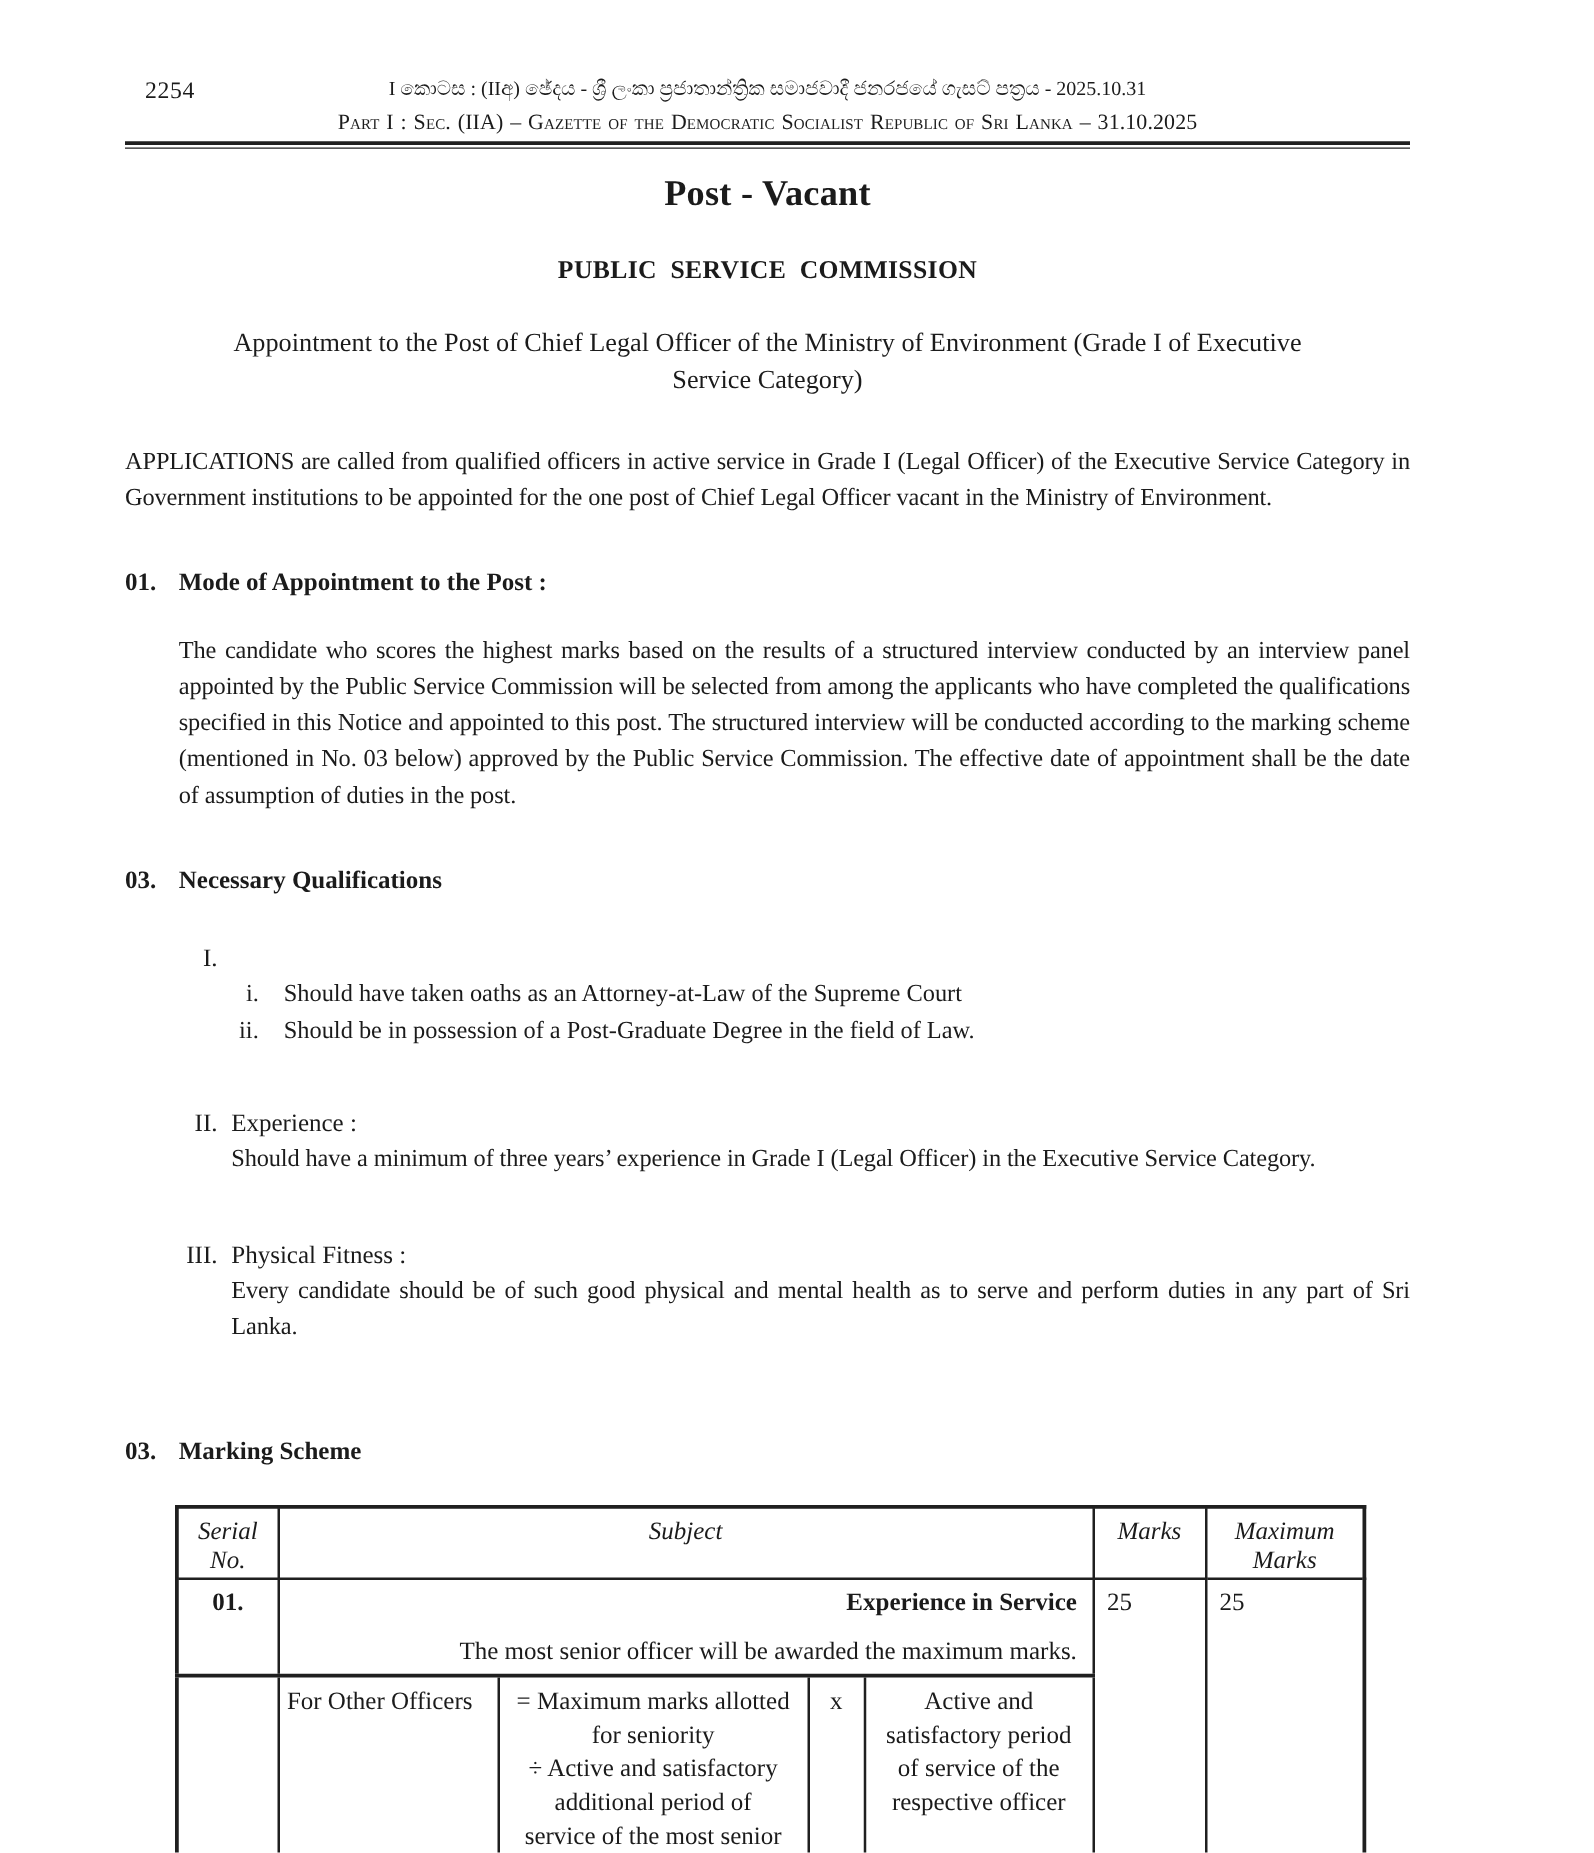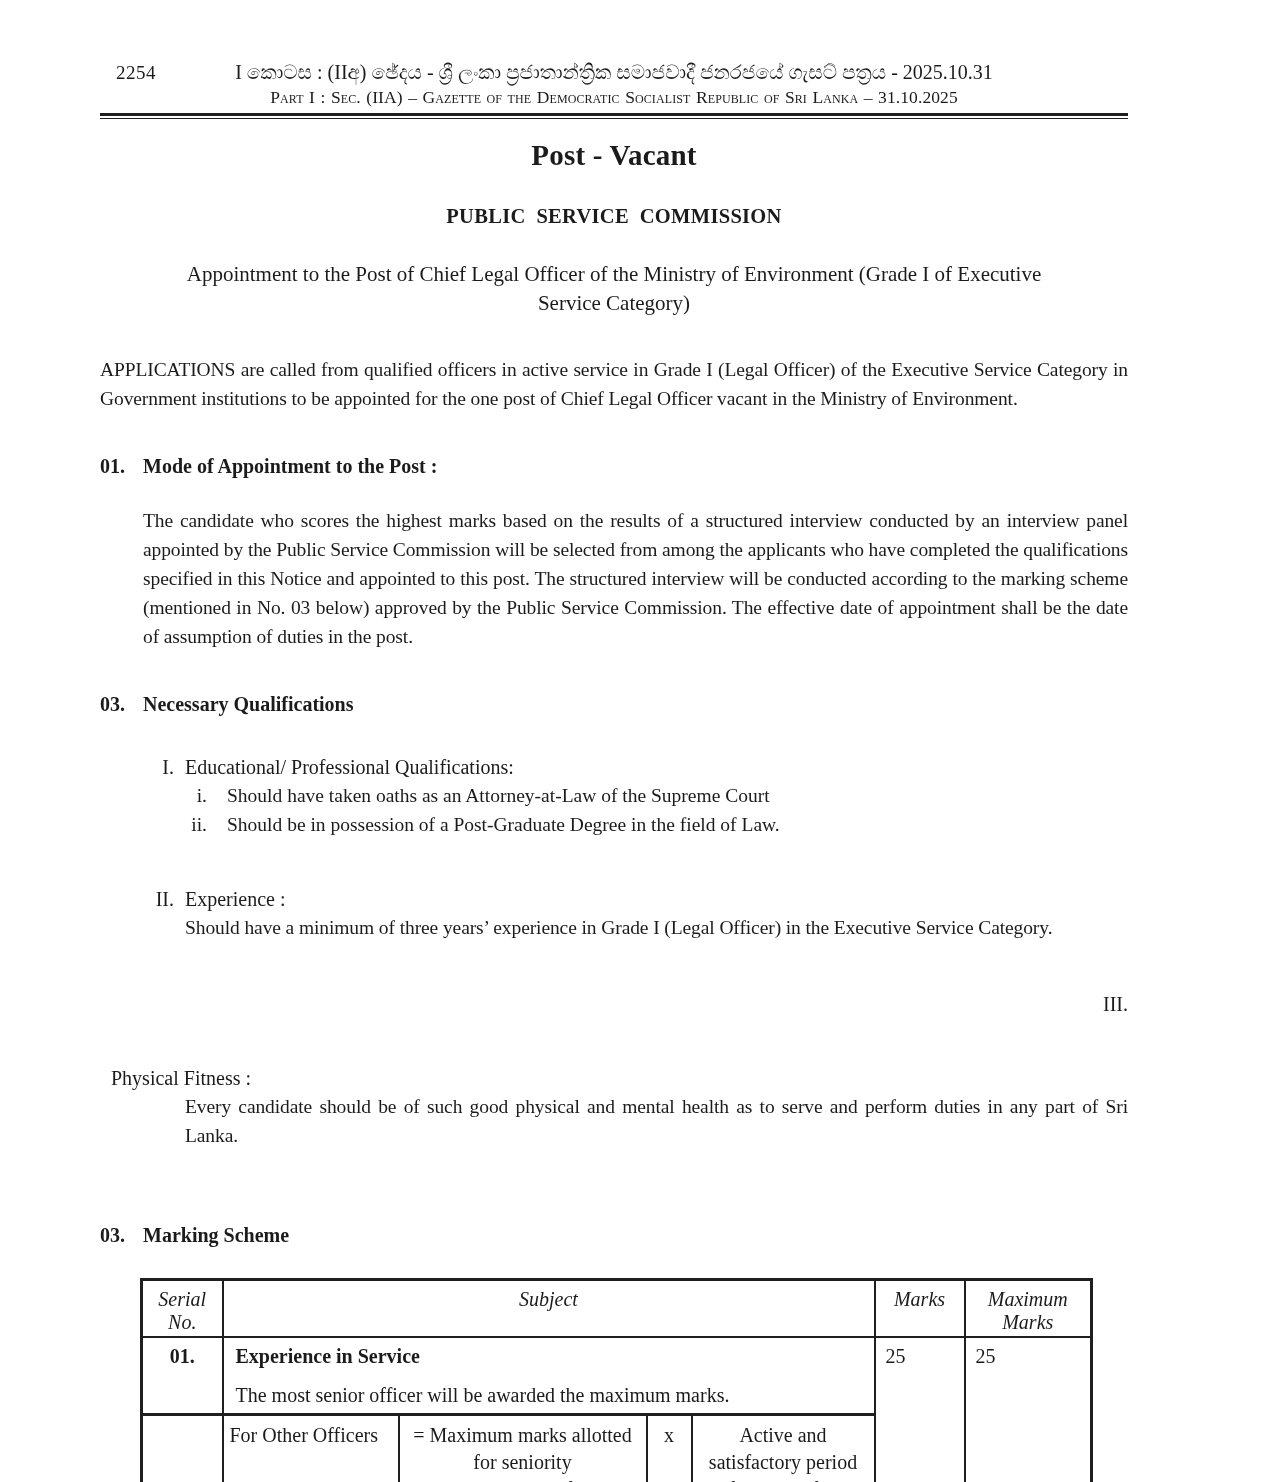--- a/index.html
+++ b/index.html
@@ -9,21 +9,21 @@
     font-family: "Liberation Serif", serif;
     color: #1b1b1b;
     position: relative;
     overflow: hidden;
   }
   .page { position: relative; width: 1275px; height: 1482px; background: #fff; }
   .content { position: absolute; left: 100px; top: 0; width: 1028px; }
 
   
   .pageno { position: absolute; left: 16px; top: 62px; font-size: 19px; letter-spacing: 0.5px; }
-  .hd-sinhala { text-align: center; margin-top: 60px; font-size: 20px; line-height: 24px; }
+  .hd-sinhala { text-align: center; margin-top: 60px; font-size: 16px; line-height: 24px; }
   .hd-english {
     text-align: center; font-size: 17.5px; margin-top: 3px;
     font-variant: small-caps; letter-spacing: 0.1px; word-spacing: 1px;
   }
   .hd-rule { margin-top: 5px; height: 6px; border-top: 3px solid #1f1f1f; border-bottom: 1px solid #1f1f1f; }
 
   
   .t-main { text-align: center; margin-top: 20px; font-size: 29px; font-weight: bold; letter-spacing: 0.2px; }
   .t-comm { text-align: center; margin-top: 33px; font-size: 20.5px; font-weight: bold; white-space: pre; letter-spacing: 0.3px; }
   .t-appt { text-align: center; margin-top: 32px; font-size: 21px; font-weight: normal; line-height: 29px; white-space: pre-line; }
@@ -37,40 +37,40 @@
   .mt-s02 { margin-top: 40px; }
   .mt-s03 { margin-top: 72px; }
 
   .s01-body { margin-left: 43px; margin-top: 27px; font-size: 19.5px; line-height: 29px; text-align: justify; letter-spacing: -0.1px; }
 
   .romitem { display: flex; font-size: 20px; line-height: 28px; }
   .romitem .rnum { flex: 0 0 74px; text-align: right; }
   .romitem .rtext { margin-left: 11px; }
   .mt-rI { margin-top: 36px; }
   .mt-rII { margin-top: 46px; }
-  .mt-rIII { margin-top: 48px; flex-direction: column; }
+  .mt-rIII { margin-top: 48px; }
 
   .subitem { display: flex; font-size: 19.5px; line-height: 29px; }
   .subitem .snum { flex: 0 0 107px; text-align: right; }
   .subitem .stext { margin-left: 20px; }
 
   .rombody { margin-left: 85px; font-size: 19.5px; line-height: 29px; text-align: justify; letter-spacing: -0.1px; }
 
   
   table.marking {
     border-collapse: collapse; table-layout: fixed;
     margin: 30px 0 0 40px; width: 950px;
     border: 3px solid #1f1f1f;
   }
   table.marking td { border: 2px solid #1f1f1f; vertical-align: top; font-size: 20px; }
   .thead td { font-style: italic; text-align: center; height: 57px; padding-top: 7px; line-height: 23px; }
   .pre { white-space: pre-line; }
   .r1 td { height: 72px; }
   .cell-serial { text-align: center; font-weight: bold; padding-top: 7px; }
-  .cell-subject { padding: 7px 12px 6px 12px; }
+  .cell-subject { padding: 7px 12px 6px 12px; text-align: right; }
   .subj-title { font-weight: bold; }
   .subj-note { margin-top: 16px; font-weight: normal; }
   .cell-val { padding: 7px 6px 0 10px; }
   .r1 .thick { border-bottom: 3px solid #1f1f1f; }
   .r2 td { height: 190px; }
   .cell-subgrid { padding: 0 !important; }
   .subgrid { display: grid; grid-template-columns: 176px 248px 45px 1fr; height: 100%; }
   .subgrid > div { border-right: 2px solid #1f1f1f; padding: 6px 6px; line-height: 27px; font-size: 20px; }
   .subgrid > div:last-child { border-right: none; }
   .sg-label { padding-left: 10px; text-align: left; }
@@ -101,21 +101,20 @@
     </div>
     <p class="s01-body">The candidate who scores the highest marks based on the results of a structured interview conducted by an interview panel appointed by the Public Service Commission will be selected from among the applicants who have completed the qualifications specified in this Notice and appointed to this post. The structured interview will be conducted according to the marking scheme (mentioned in No. 03 below) approved by the Public Service Commission. The effective date of appointment shall be the date of assumption of duties in the post.</p>
 
     <div class="sechead mt-s02">
       <span class="num">03.</span>
       <span>Necessary Qualifications</span>
     </div>
 
     <div class="romitem mt-rI">
       <span class="rnum">I.</span>
-      <span class="rtext">Educational/ Professional Qualifications:</span>
     </div>
     <div class="subitem">
       <span class="snum">i.</span>
       <span class="stext">Should have taken oaths as an Attorney-at-Law of the Supreme Court</span>
     </div>
     <div class="subitem">
       <span class="snum">ii.</span>
       <span class="stext">Should be in possession of a Post-Graduate Degree in the field of Law.</span>
     </div>
 

